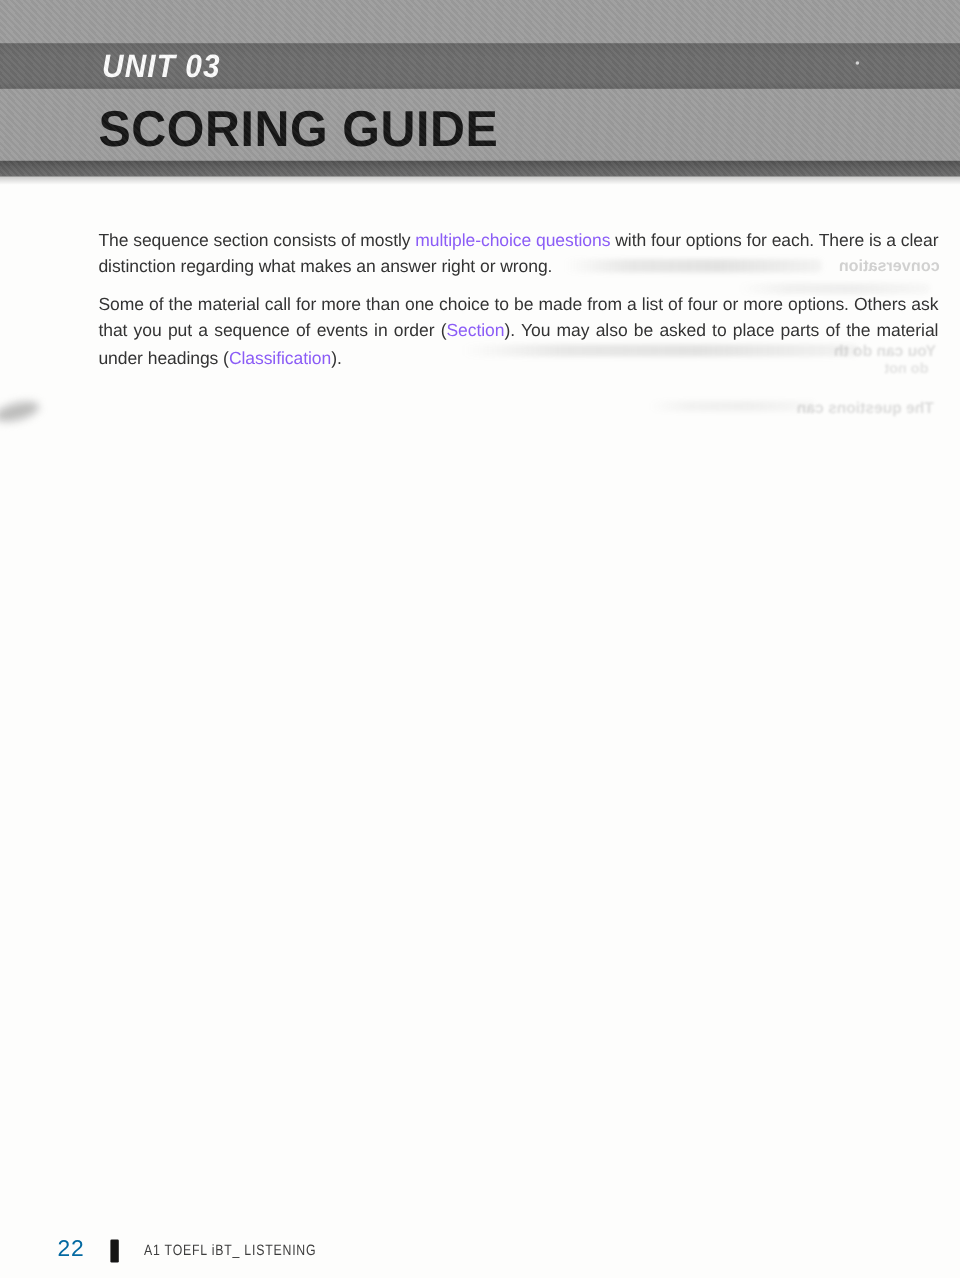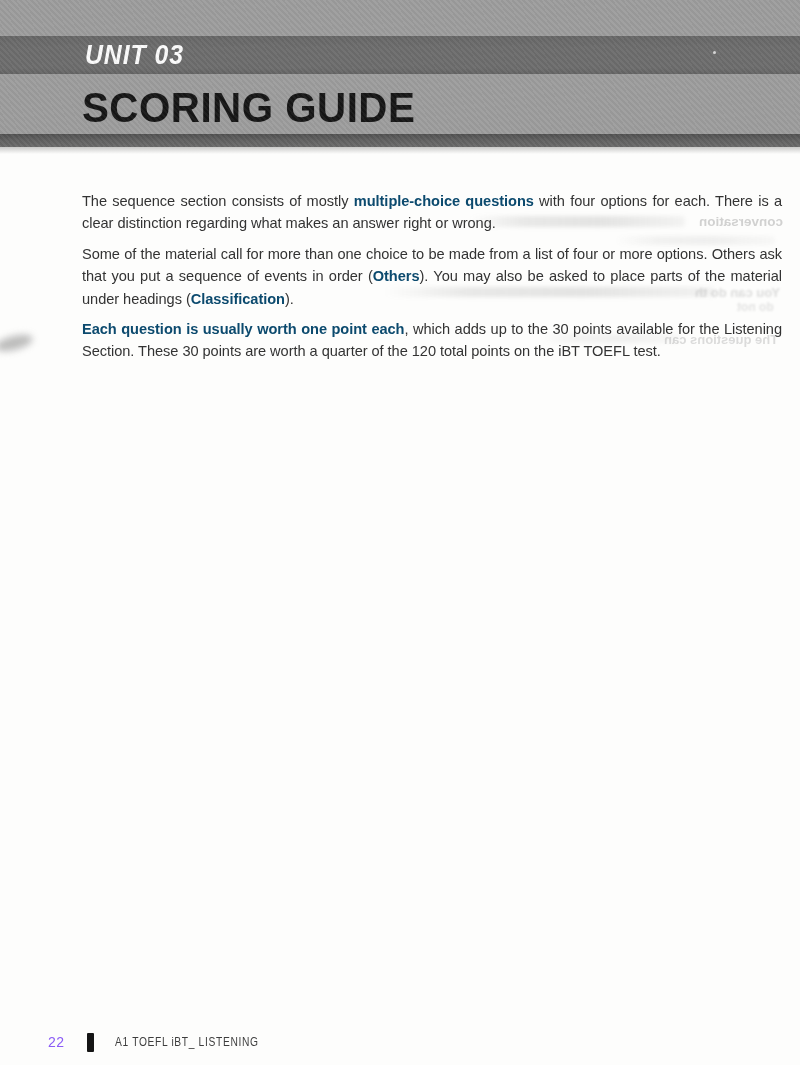--- a/index.html
+++ b/index.html
@@ -31,36 +31,36 @@
     background:linear-gradient(180deg,rgba(70,70,70,.28),rgba(255,255,255,0));}
   .speck{position:absolute;left:713px;top:51px;width:3px;height:3px;border-radius:50%;background:#e8e8e8;opacity:.9;}
 
   
   .content{
     position:absolute;left:82px;top:190px;width:700px;
     font-size:14.6px;line-height:22.4px;color:var(--body_text);
     text-align:justify;letter-spacing:-.05px;
   }
   .content p{margin:0 0 8px 0;}
-  .content .bold{font-weight:bold;font-style:normal;color:#0c4a6e;}
+  .content .bold{font-weight:normal;font-style:normal;color:#8b5cf6;}
 
   
   .ghost{
     position:absolute;transform:scaleX(-1);white-space:nowrap;
     font-weight:bold;color:var(--ghost_gray);filter:blur(.45px);
     font-family:"Liberation Sans",sans-serif;
   }
   .smear{position:absolute;border-radius:4px;filter:blur(2px);
     background:linear-gradient(90deg,rgba(125,125,125,0),rgba(125,125,125,.16) 25%,rgba(125,125,125,.2) 60%,rgba(125,125,125,.08));}
   .smudge{position:absolute;left:-5px;top:336px;width:38px;height:14px;border-radius:50%;
     background:rgba(110,110,110,.45);filter:blur(3.5px);transform:rotate(-14deg);}
 
   
   .footer{position:absolute;left:48px;top:1031px;height:22px;display:flex;align-items:center;}
-  .pagenum{font-size:14px;color:#8b5cf6;letter-spacing:.5px;}
+  .pagenum{font-size:19px;color:#0369a1;letter-spacing:.5px;}
   .bar{display:inline-block;width:7px;height:19px;background:#151515;margin-left:22px;border-radius:1px;}
   .booktitle{
     font-size:12.5px;color:var(--footer_text);letter-spacing:.8px;margin-left:21px;
     transform:scaleX(.82);transform-origin:left center;white-space:nowrap;
   }
 </style>
 </head>
 <body>
 
 <div class="page">
@@ -71,22 +71,21 @@
     </div>
     <h1 class="title">SCORING GUIDE</h1>
     <div class="stripe-bottom"></div>
     <span class="speck"></span>
     <div class="grain"></div>
   </header>
   <div class="banner-shadow"></div>
 
   <main class="content">
     <p><span>The sequence section consists of mostly </span><span class="bold">multiple-choice questions</span><span> with four options for each. There is a clear distinction regarding what makes an answer right or wrong.</span></p>
-    <p><span>Some of the material call for more than one choice to be made from a list of four or more options. Others ask that you put a sequence of events in order (</span><span class="bold">Others</span><span>). You may also be asked to place parts of the material under headings (</span><span class="bold">Classification</span><span>).</span></p>
-    <p><span class="bold">Each question is usually worth one point each</span><span>, which adds up to the 30 points available for the Listening Section. These 30 points are worth a quarter of the 120 total points on the iBT TOEFL test.</span></p>
+    <p><span>Some of the material call for more than one choice to be made from a list of four or more options. Others ask that you put a sequence of events in order (</span><span class="bold">Section</span><span>). You may also be asked to place parts of the material under headings (</span><span class="bold">Classification</span><span>).</span></p>
   </main>
 
   <span class="ghost" style="top:214px;right:17px;font-size:13.5px;opacity:.5;">conversation</span>
   <div class="smear" style="left:470px;top:216px;width:215px;height:11px;"></div>
   <div class="smear" style="left:615px;top:236px;width:160px;height:9px;opacity:.55;"></div>
 
   <span class="ghost" style="top:285px;right:20px;font-size:13px;opacity:.38;filter:blur(.8px);">You can do th</span>
   <div class="smear" style="left:385px;top:287px;width:330px;height:10px;"></div>
   <span class="ghost" style="top:300px;right:26px;font-size:12px;opacity:.3;filter:blur(.9px);">do not</span>
 

